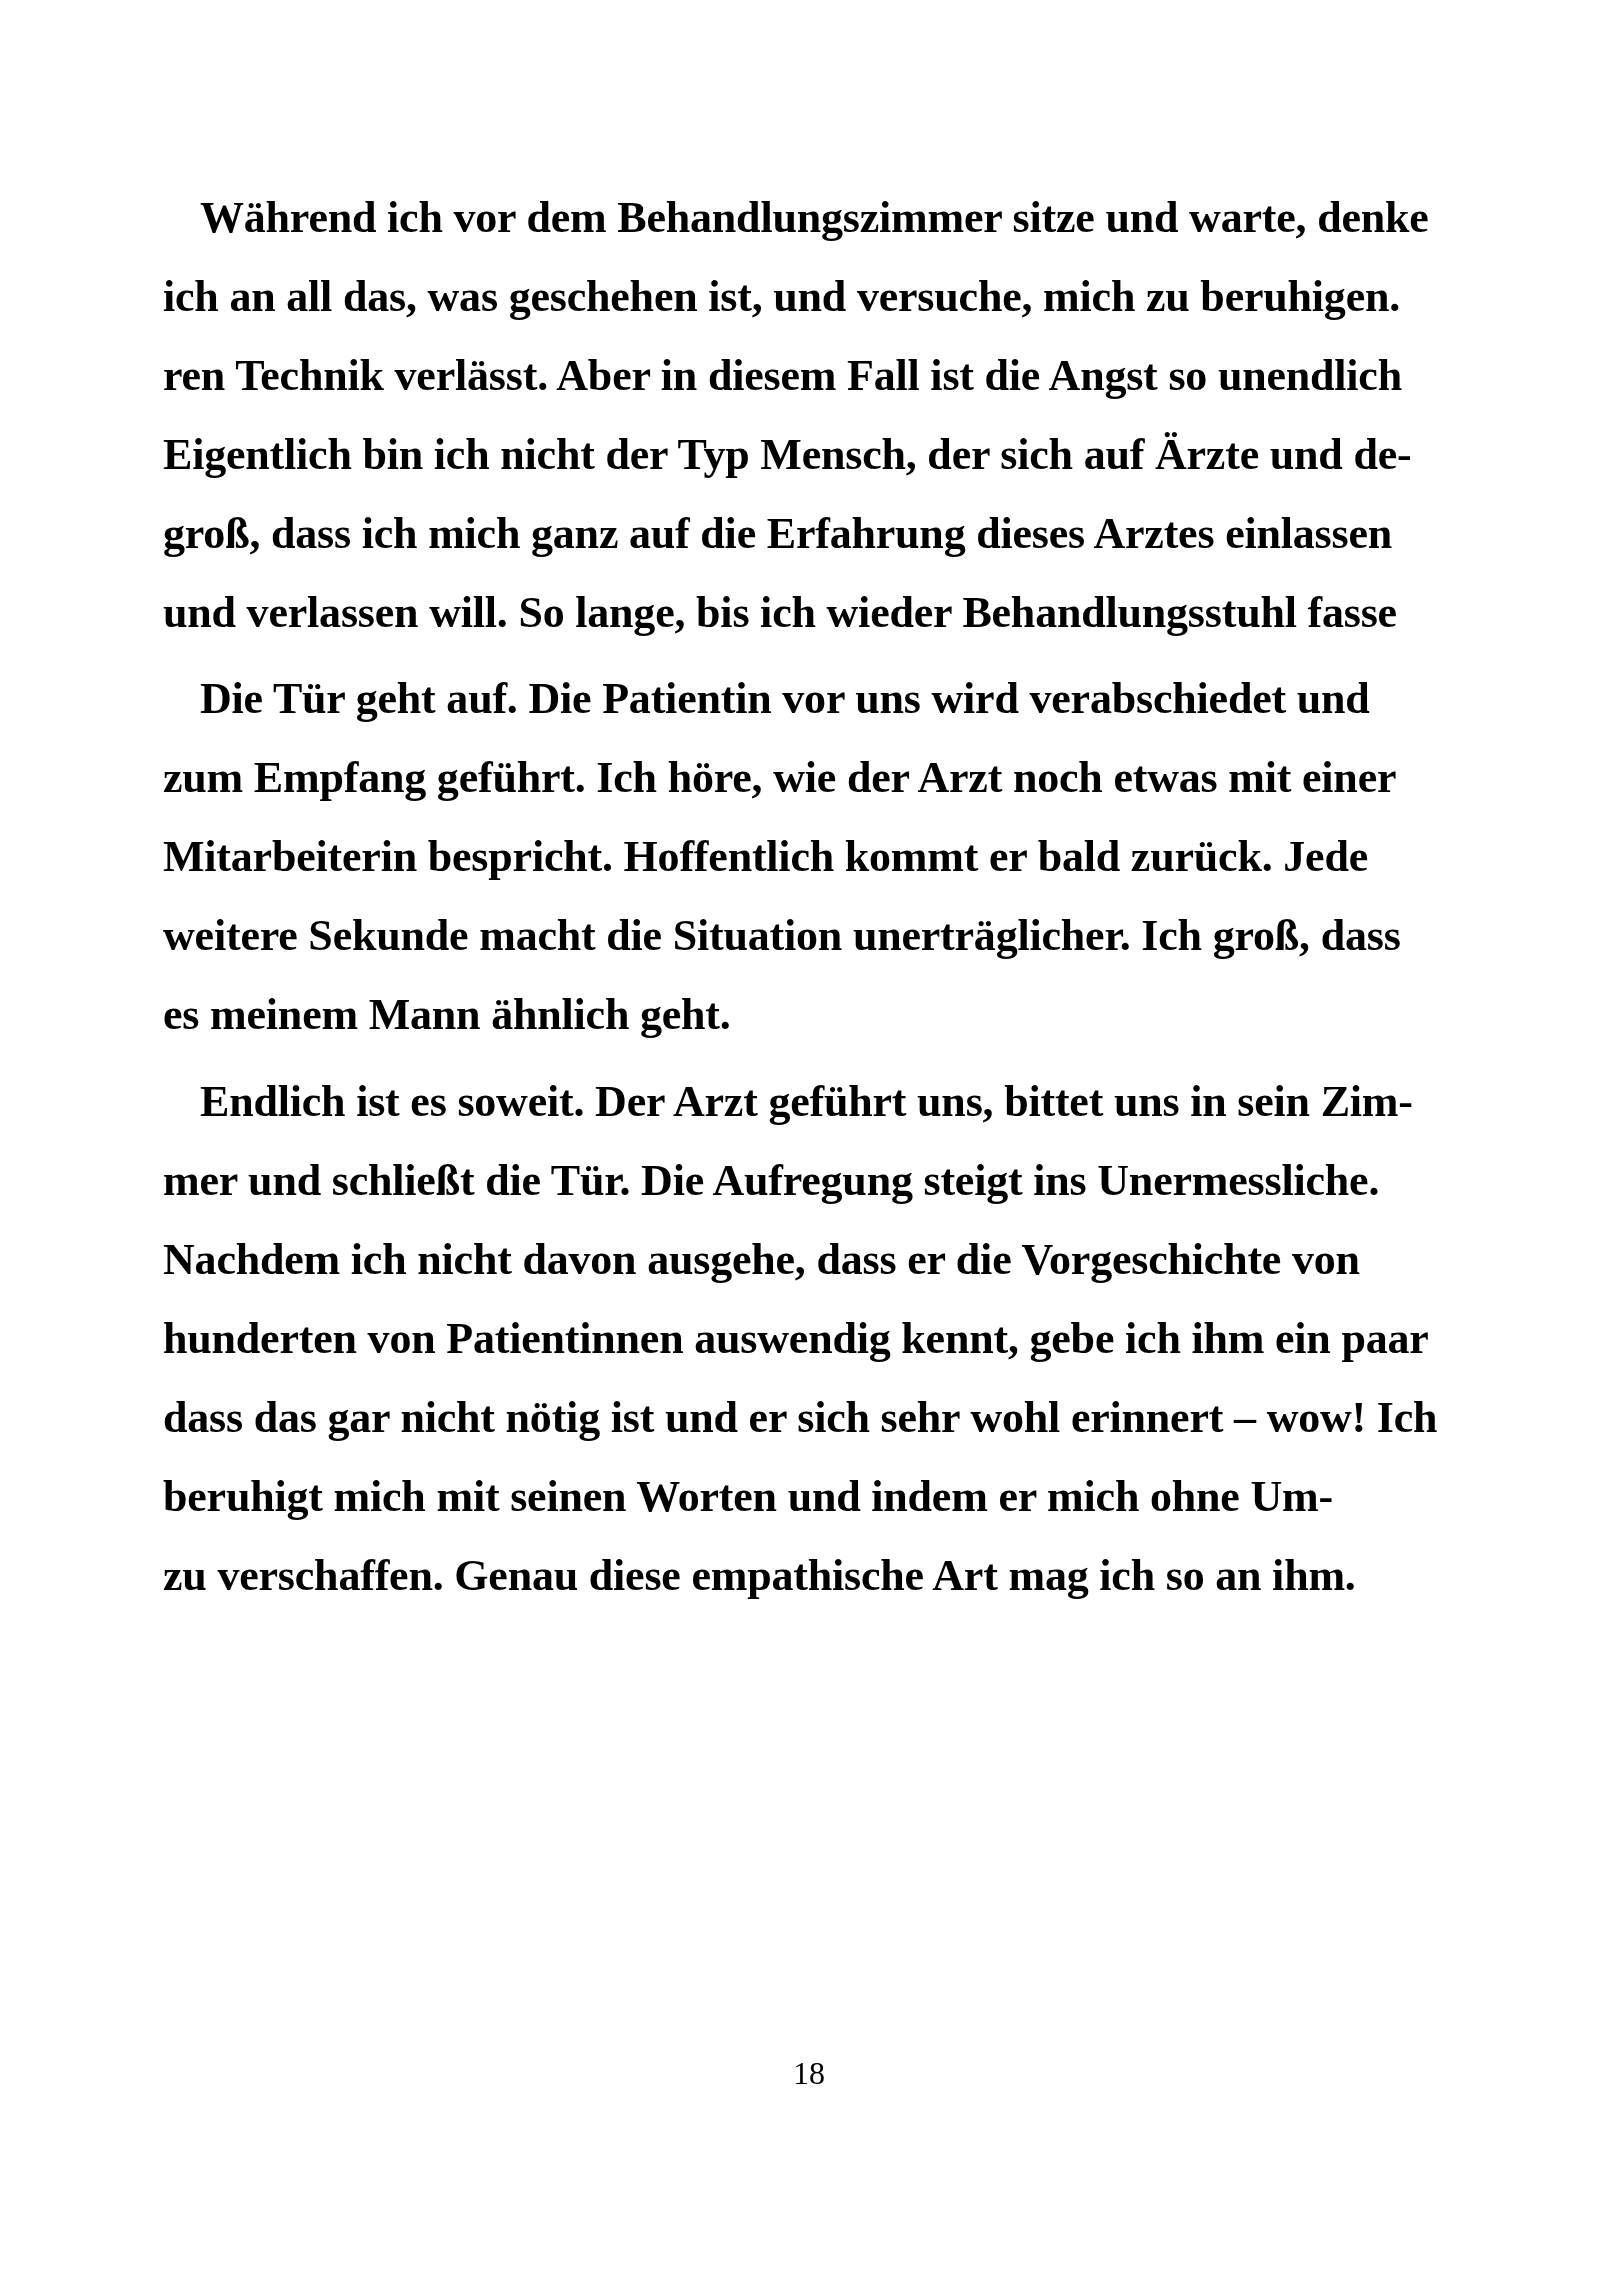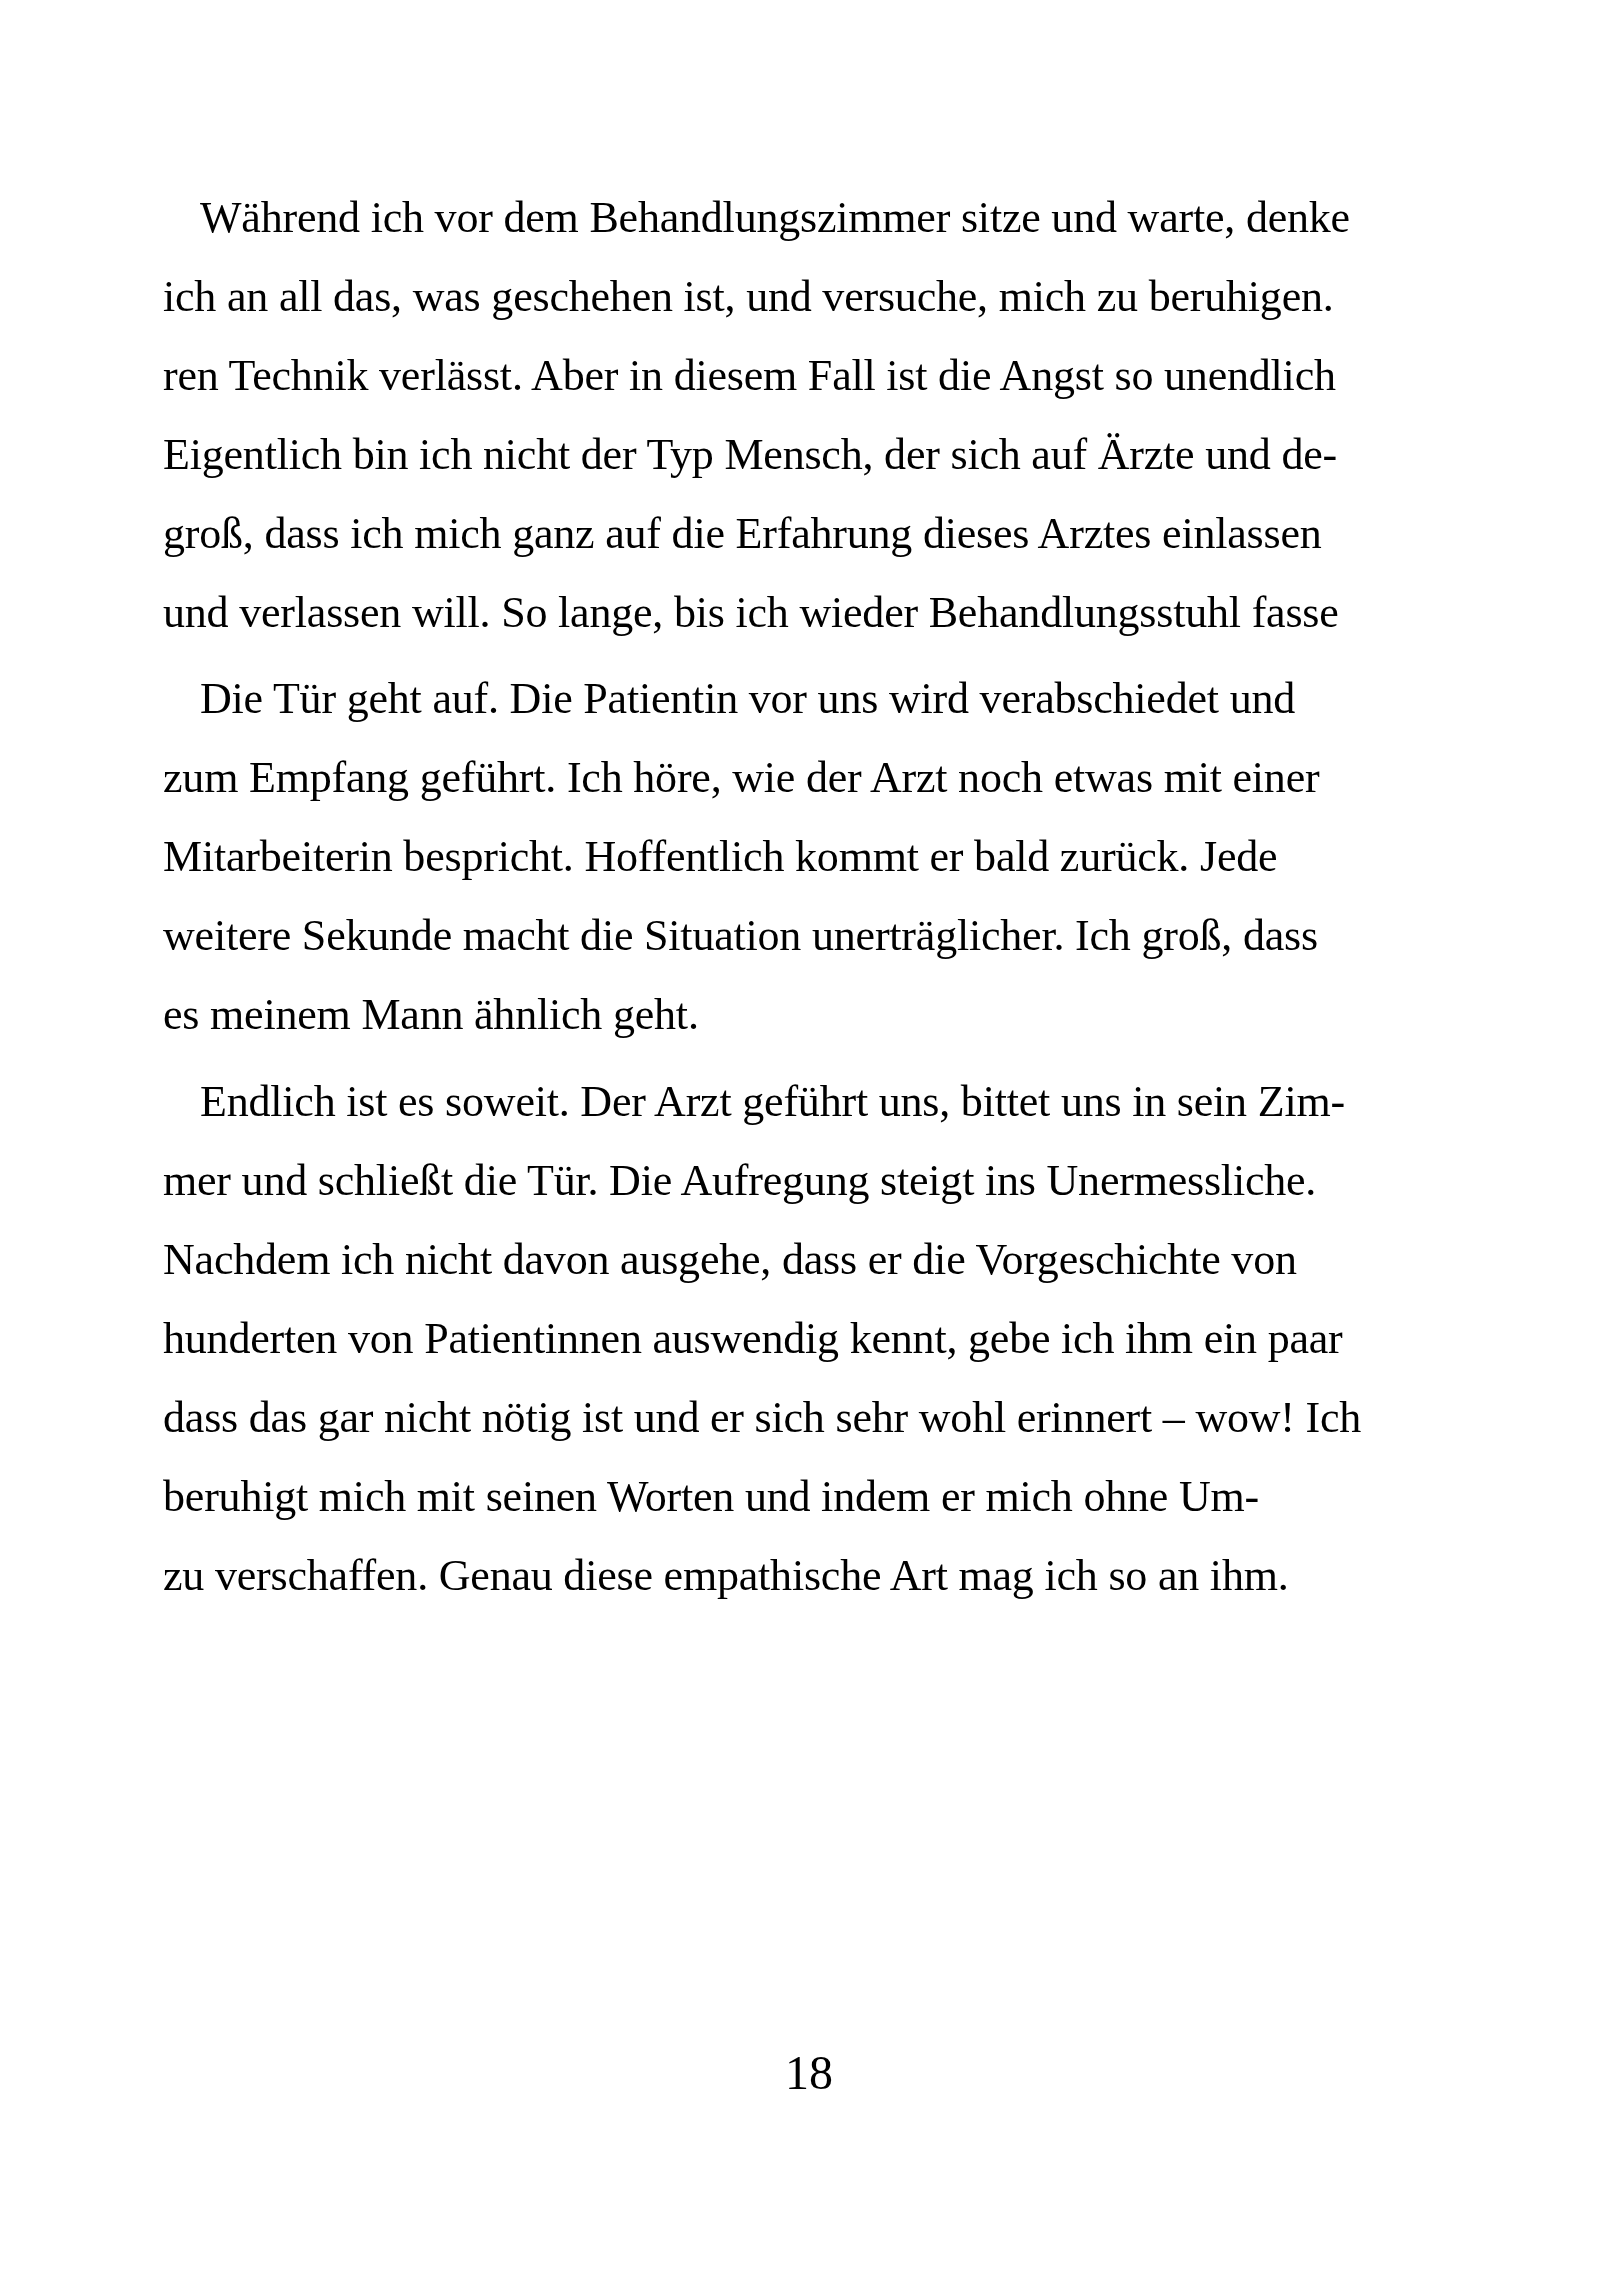--- a/index.html
+++ b/index.html
@@ -24,20 +24,21 @@
       background: #ffffff;
     }
     .text-block {
       position: absolute;
       left: 163px;
       top: 178px;
       width: 1268px;
     }
     .paragraph {
       margin: 0 0 7.4px 0;
+      font-weight: bold;
     }
     .line {
       display: block;
       height: 79px;
       line-height: 79px;
       font-size: 44px;
       text-align: justify;
       text-align-last: justify;
       white-space: nowrap;
       overflow: visible;
@@ -58,21 +59,21 @@
     }
     .line.last::after {
       display: none;
     }
     .page-number {
       position: absolute;
       left: 0;
       width: 1618px;
       top: 2050px;
       text-align: center;
-      font-size: 48px;
+      font-size: 32px;
       line-height: 46px;
     }
   </style>
 </head>
 <body>
 
 <div class="page">
   <div class="text-block">
 
     <div class="paragraph">

